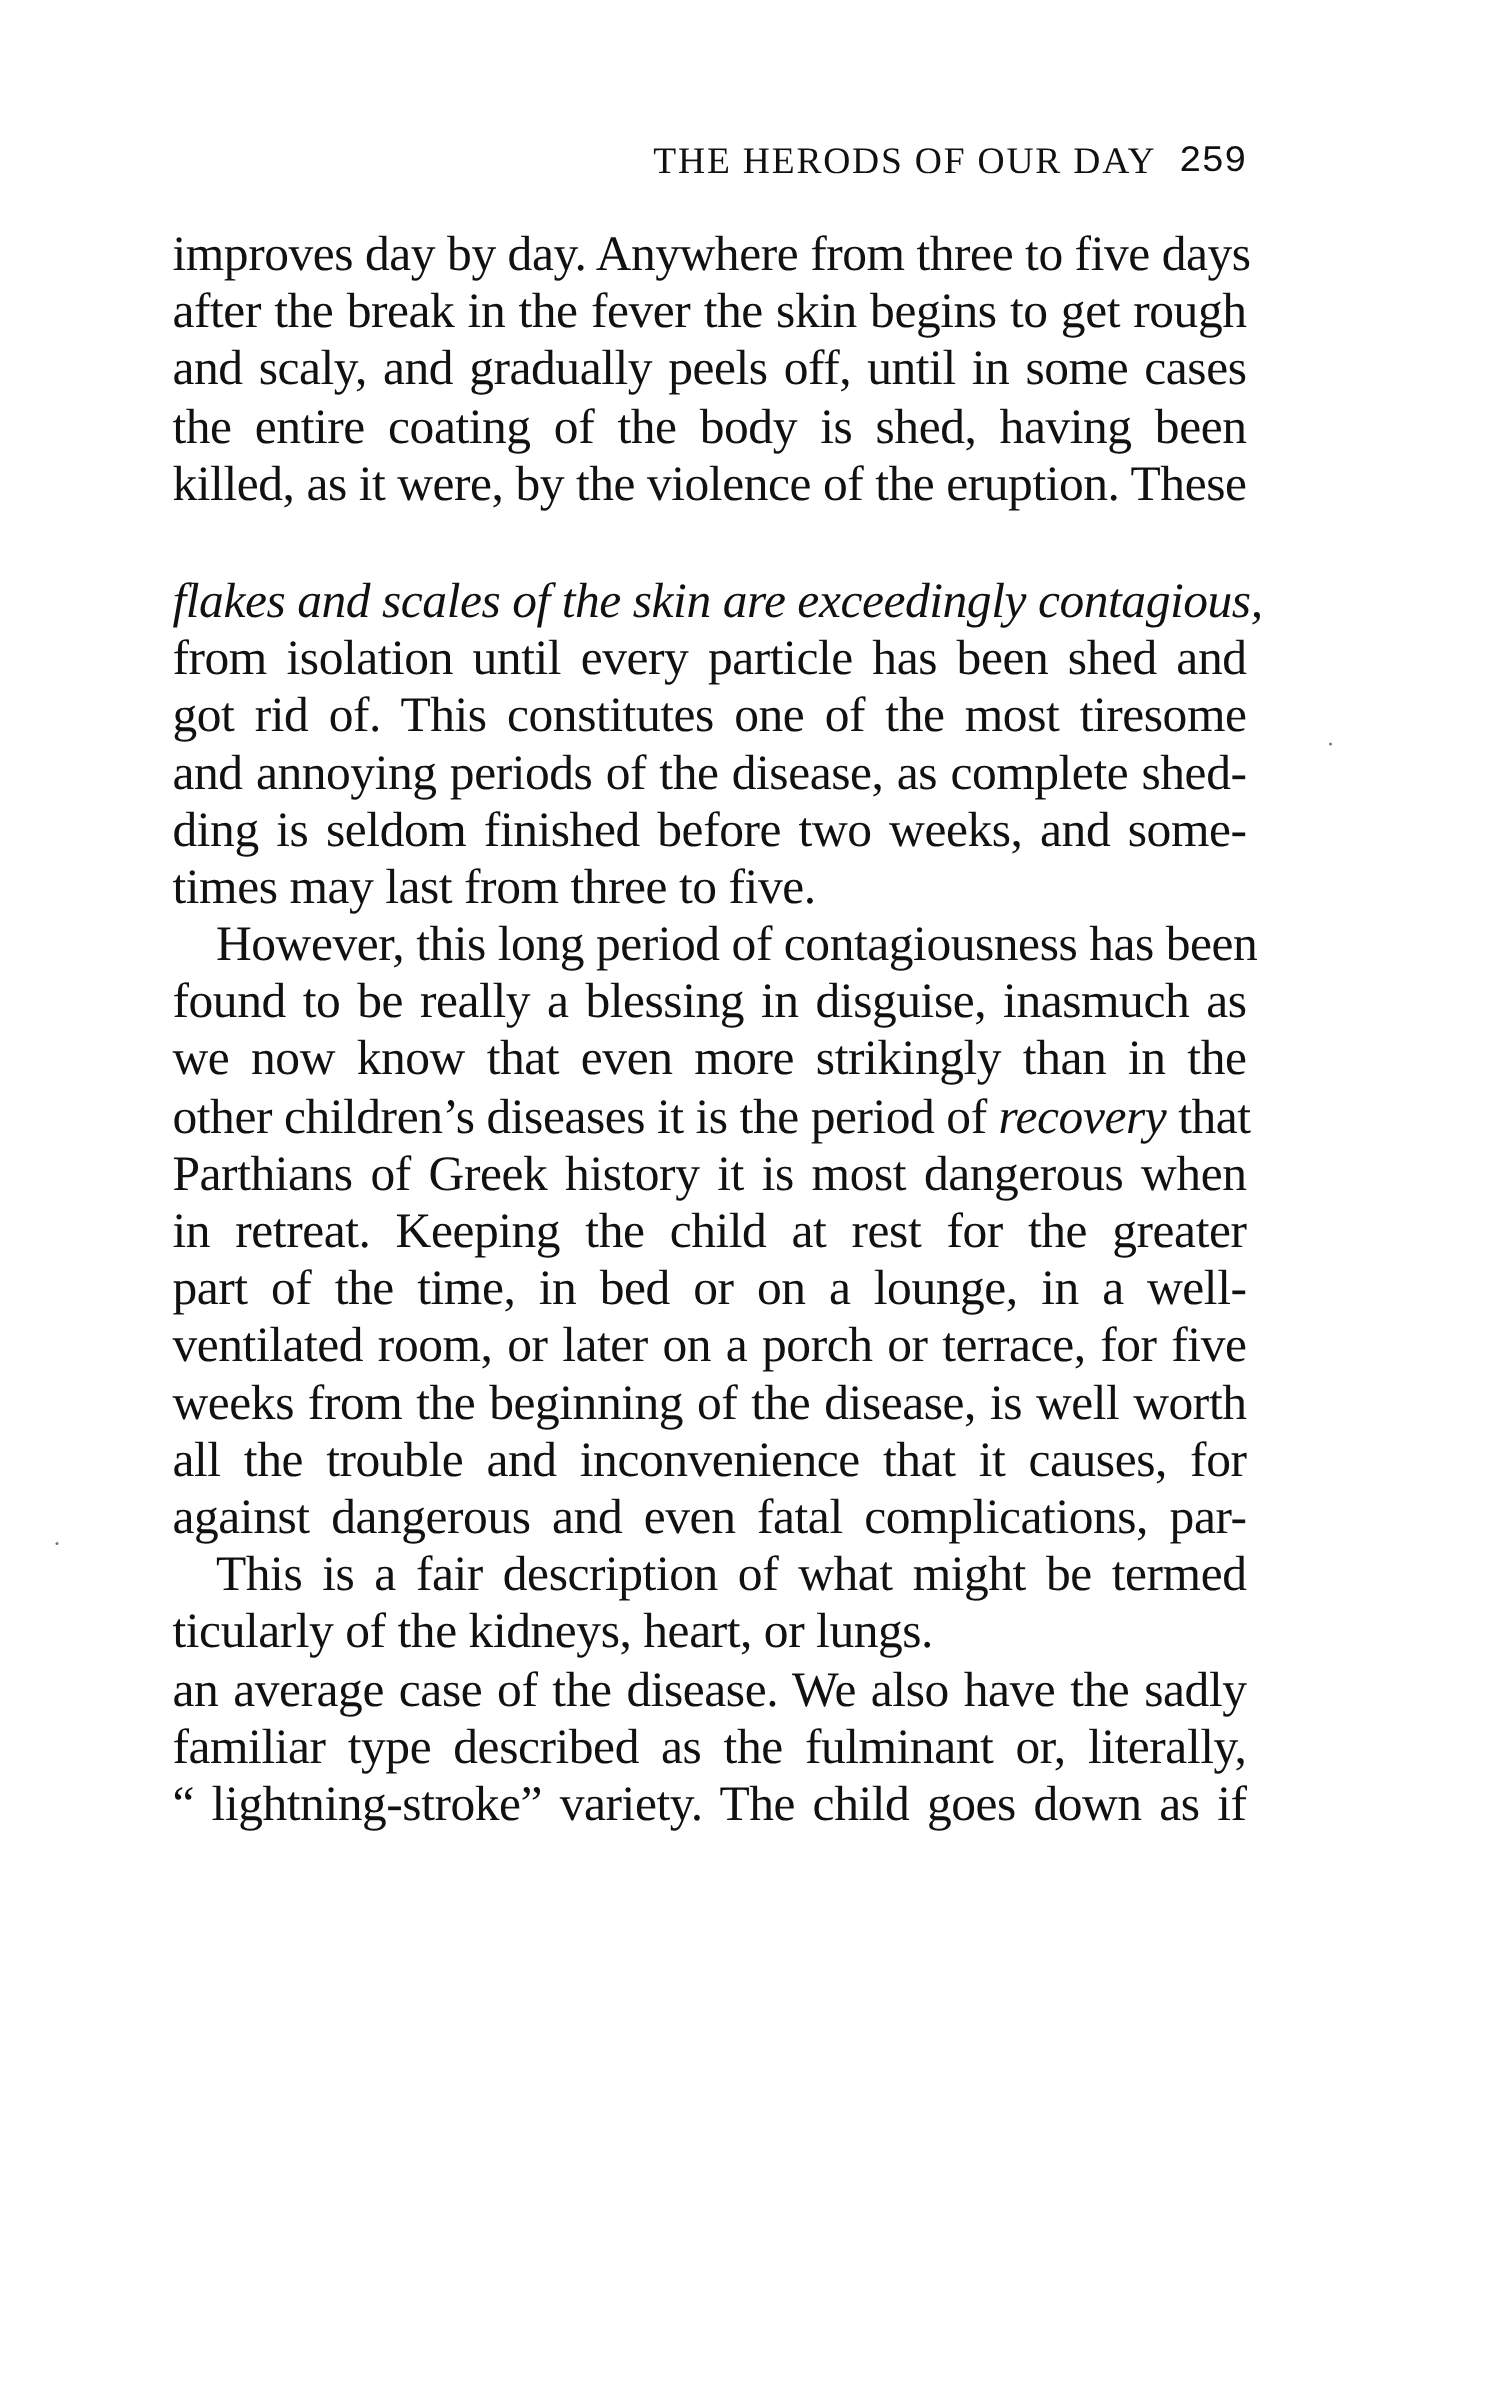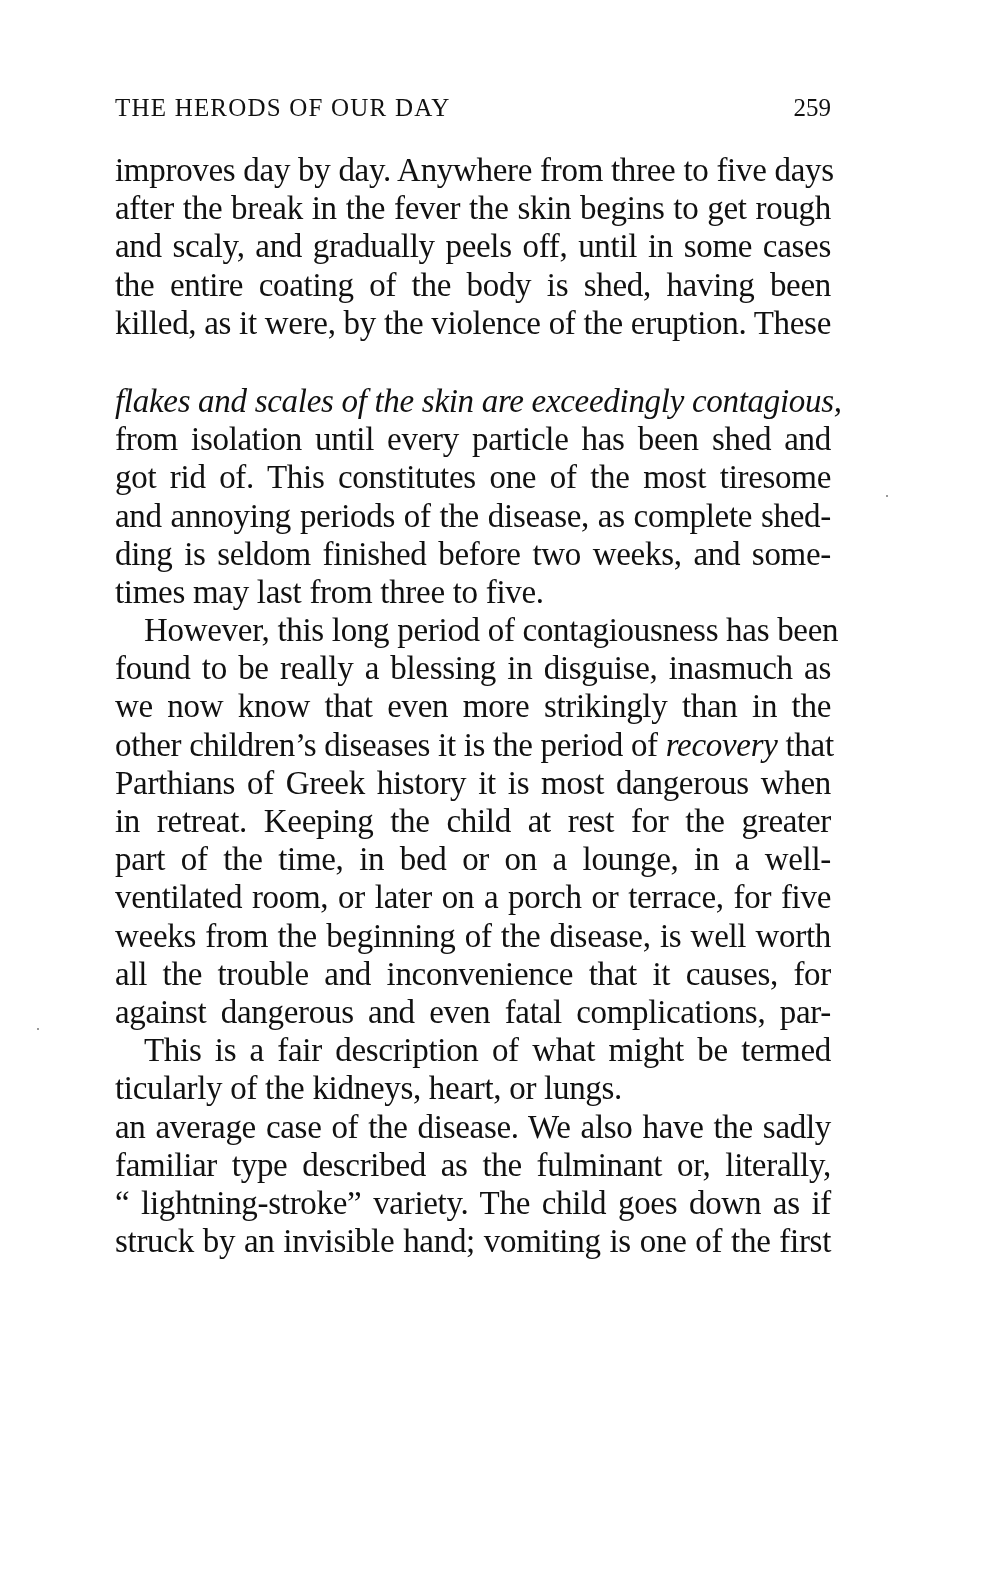--- a/index.html
+++ b/index.html
@@ -27,34 +27,35 @@
       top: 90px;
       left: 115px;
       width: 716px;
       height: 36px;
     }
     .running-title {
       position: absolute;
       left: 0;
       width: 716px;
       top: 0;
-      text-align: left;
+      text-align: right;
       font-size: 25px;
       letter-spacing: 1.2px;
       line-height: 36px;
       padding-right: 60px;
       box-sizing: border-box;
       padding-left: 0;
     }
     .page-number {
       position: absolute;
       right: 0;
       top: 0;
       font-size: 25px;
       line-height: 36px;
+      font-family: Liberation Mono, monospace;
     }
     .body-text {
       position: absolute;
       top: 151px;
       left: 115px;
       width: 716px;
     }
     .line {
       display: block;
       height: 38.2px;
@@ -116,18 +117,17 @@
     <span class="line">ventilated room, or later on a porch or terrace, for five</span>
     <span class="line">weeks from the beginning of the disease, is well worth</span>
     <span class="line">all the trouble and inconvenience that it causes, for</span>
     <span class="line">against dangerous and even fatal complications, par-</span>
     <span class="line indent">This is a fair description of what might be termed</span>
 
     <span class="line last">ticularly of the kidneys, heart, or lungs.</span>
     <span class="line">an average case of the disease.  We also have the sadly</span>
     <span class="line">familiar type described as the fulminant or, literally,</span>
     <span class="line">“ lightning-stroke” variety.  The child goes down as if</span>
-    <span class="line">struck by an invisible hand; vomiting is one of the first</span>
   </div>
 
   <div class="speck" style="left:886px; top:495px;"></div>
   <div class="speck" style="left:37px; top:1028px;"></div>
 </div>
 
 </body></html>

